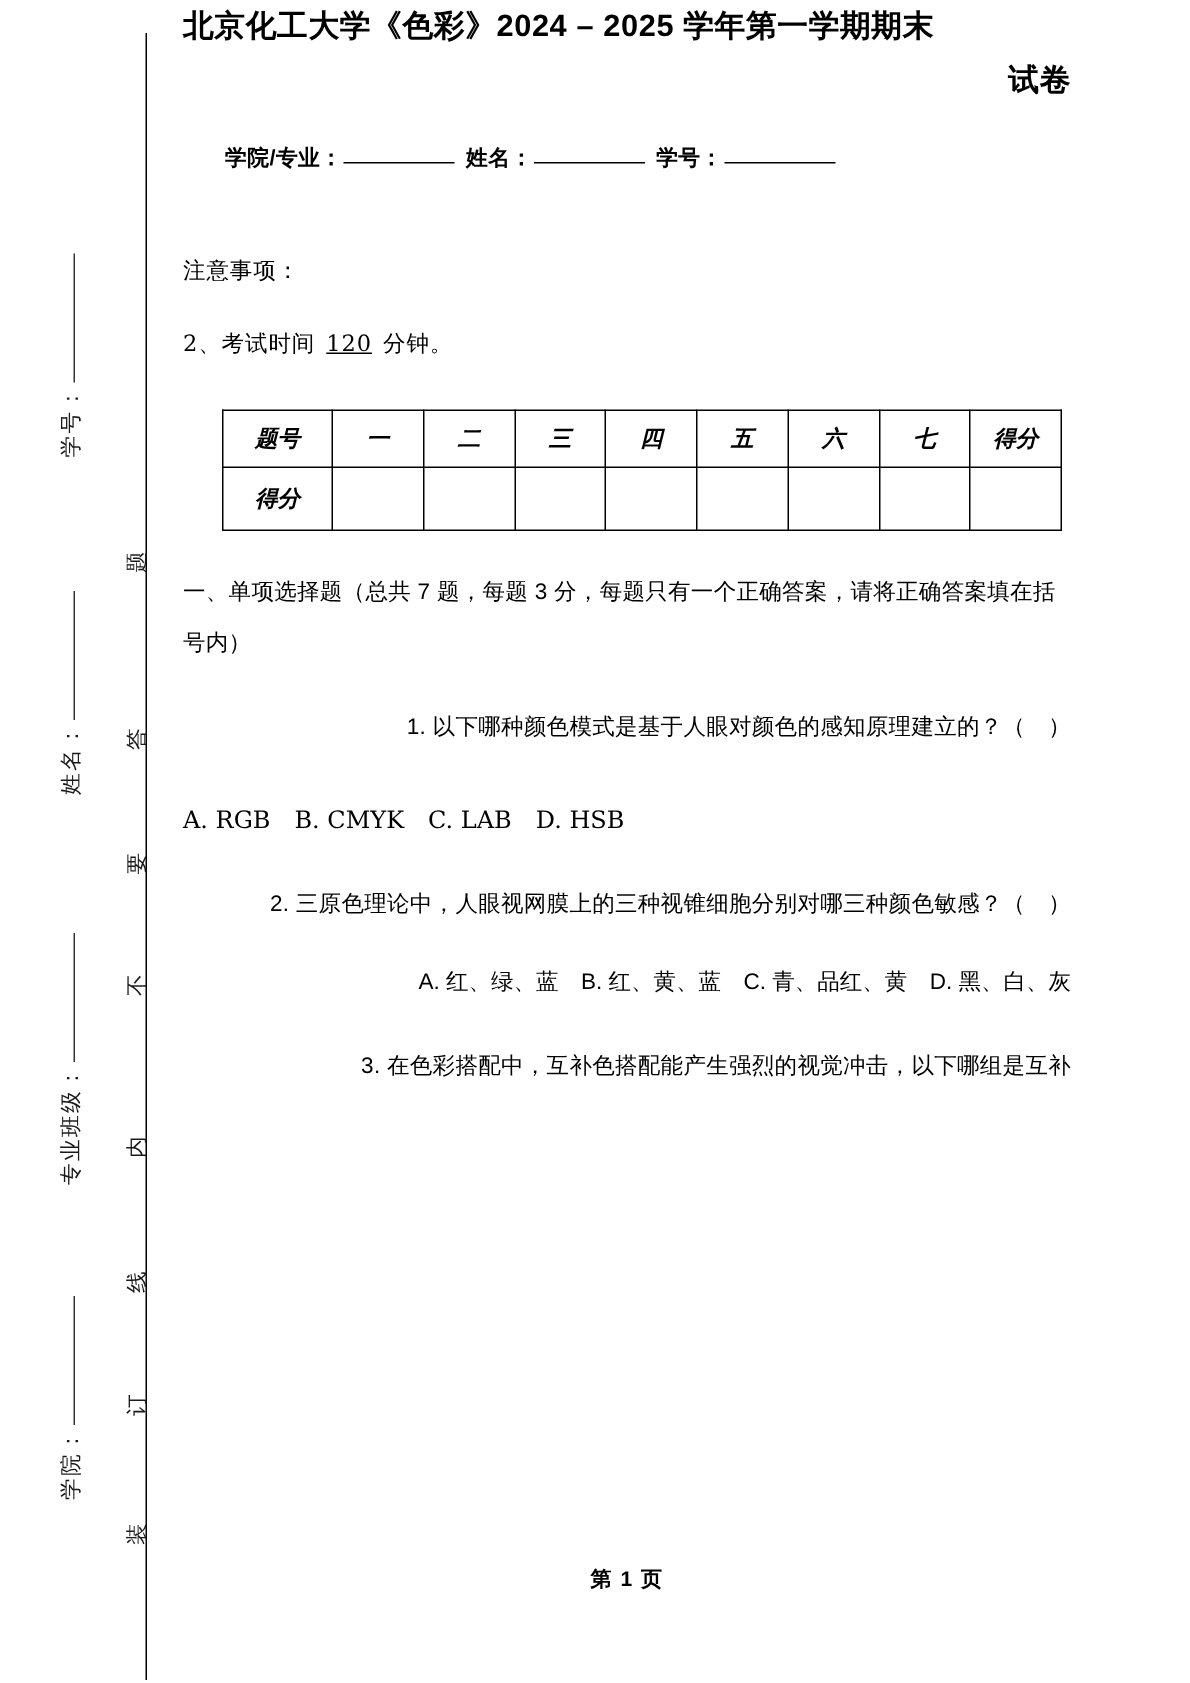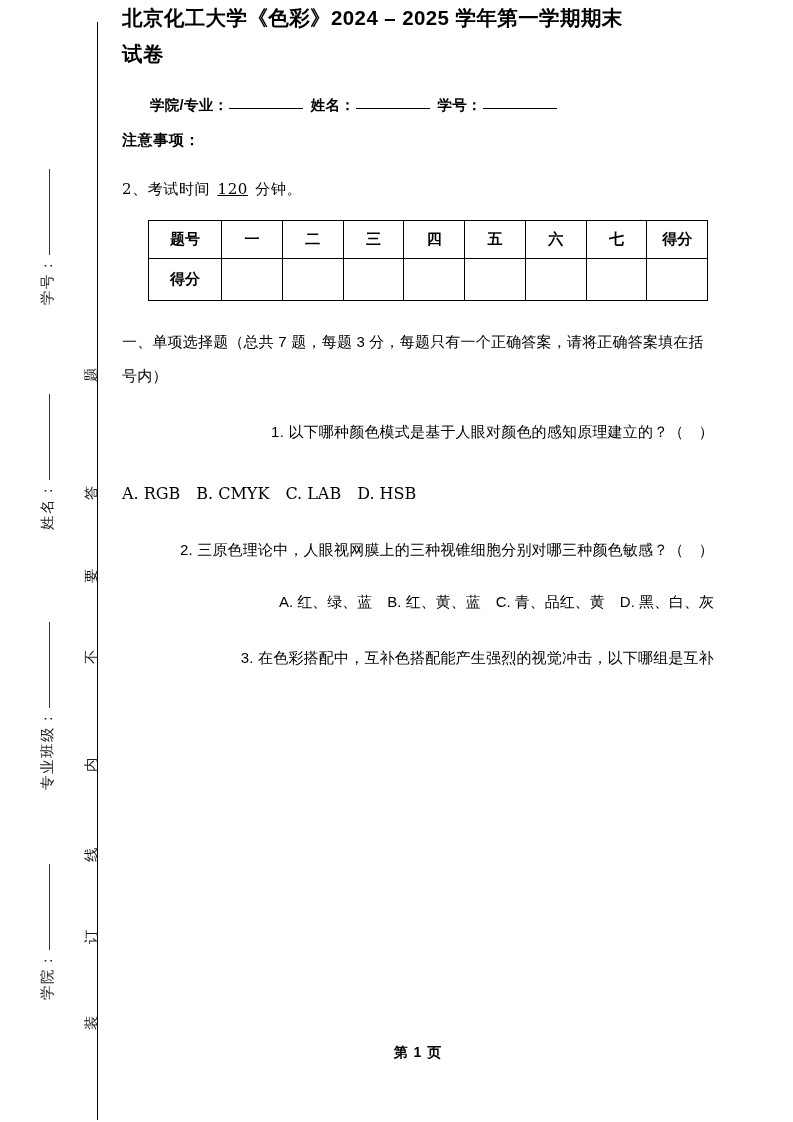--- a/index.html
+++ b/index.html
@@ -82,21 +82,21 @@
     font-family: "Liberation Sans", sans-serif;
     font-weight: bold;
     font-size: 20.5px;
     line-height: 36px;
     letter-spacing: 0.4px;
     margin: 0;
     text-align: left;
   }
   .doc-title .second-line {
     display: block;
-    text-align: left;
+    text-align: right;
   }
 
   .student-line {
     font-family: "Liberation Sans", sans-serif;
     font-weight: bold;
     font-size: 14.5px;
     letter-spacing: 0.3px;
     margin-top: 24px;
     padding-left: 28px;
     white-space: nowrap;
@@ -105,37 +105,37 @@
     display: inline-block;
     width: 74px;
     border-bottom: 1.4px solid #000;
     margin: 0 3px 0 1px;
     vertical-align: 1px;
   }
 
   .notice-head {
     font-size: 15px;
     letter-spacing: 0.6px;
-    margin-top: 16px;
-    font-weight: bold;
+    margin-top: 56px;
   }
   .notice-item {
     font-size: 15px;
     letter-spacing: 0.6px;
     margin-top: 30px;
   }
   .notice-item .filled {
     text-decoration: underline;
     padding: 0 2px;
   }
 
   
   .score-table-wrap {
-    margin-top: 21px;
+    margin-top: 34px;
     padding-left: 26px;
+    font-style: italic;
   }
   table.score-table {
     border-collapse: collapse;
     table-layout: fixed;
     width: 560px;
   }
   table.score-table td {
     border: 1.3px solid #000;
     text-align: center;
     vertical-align: middle;

